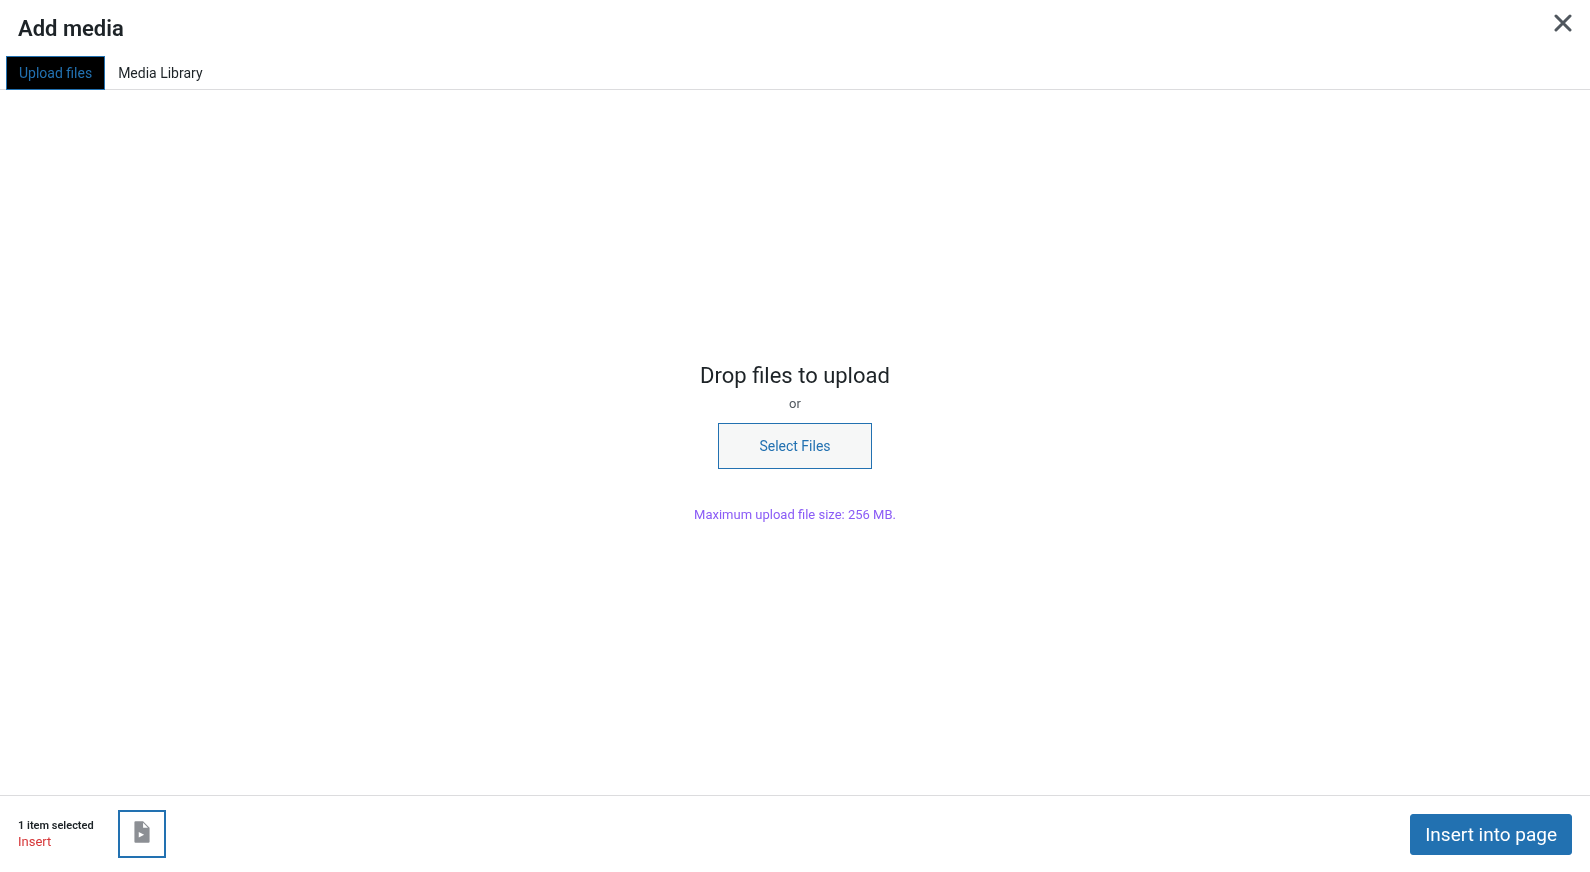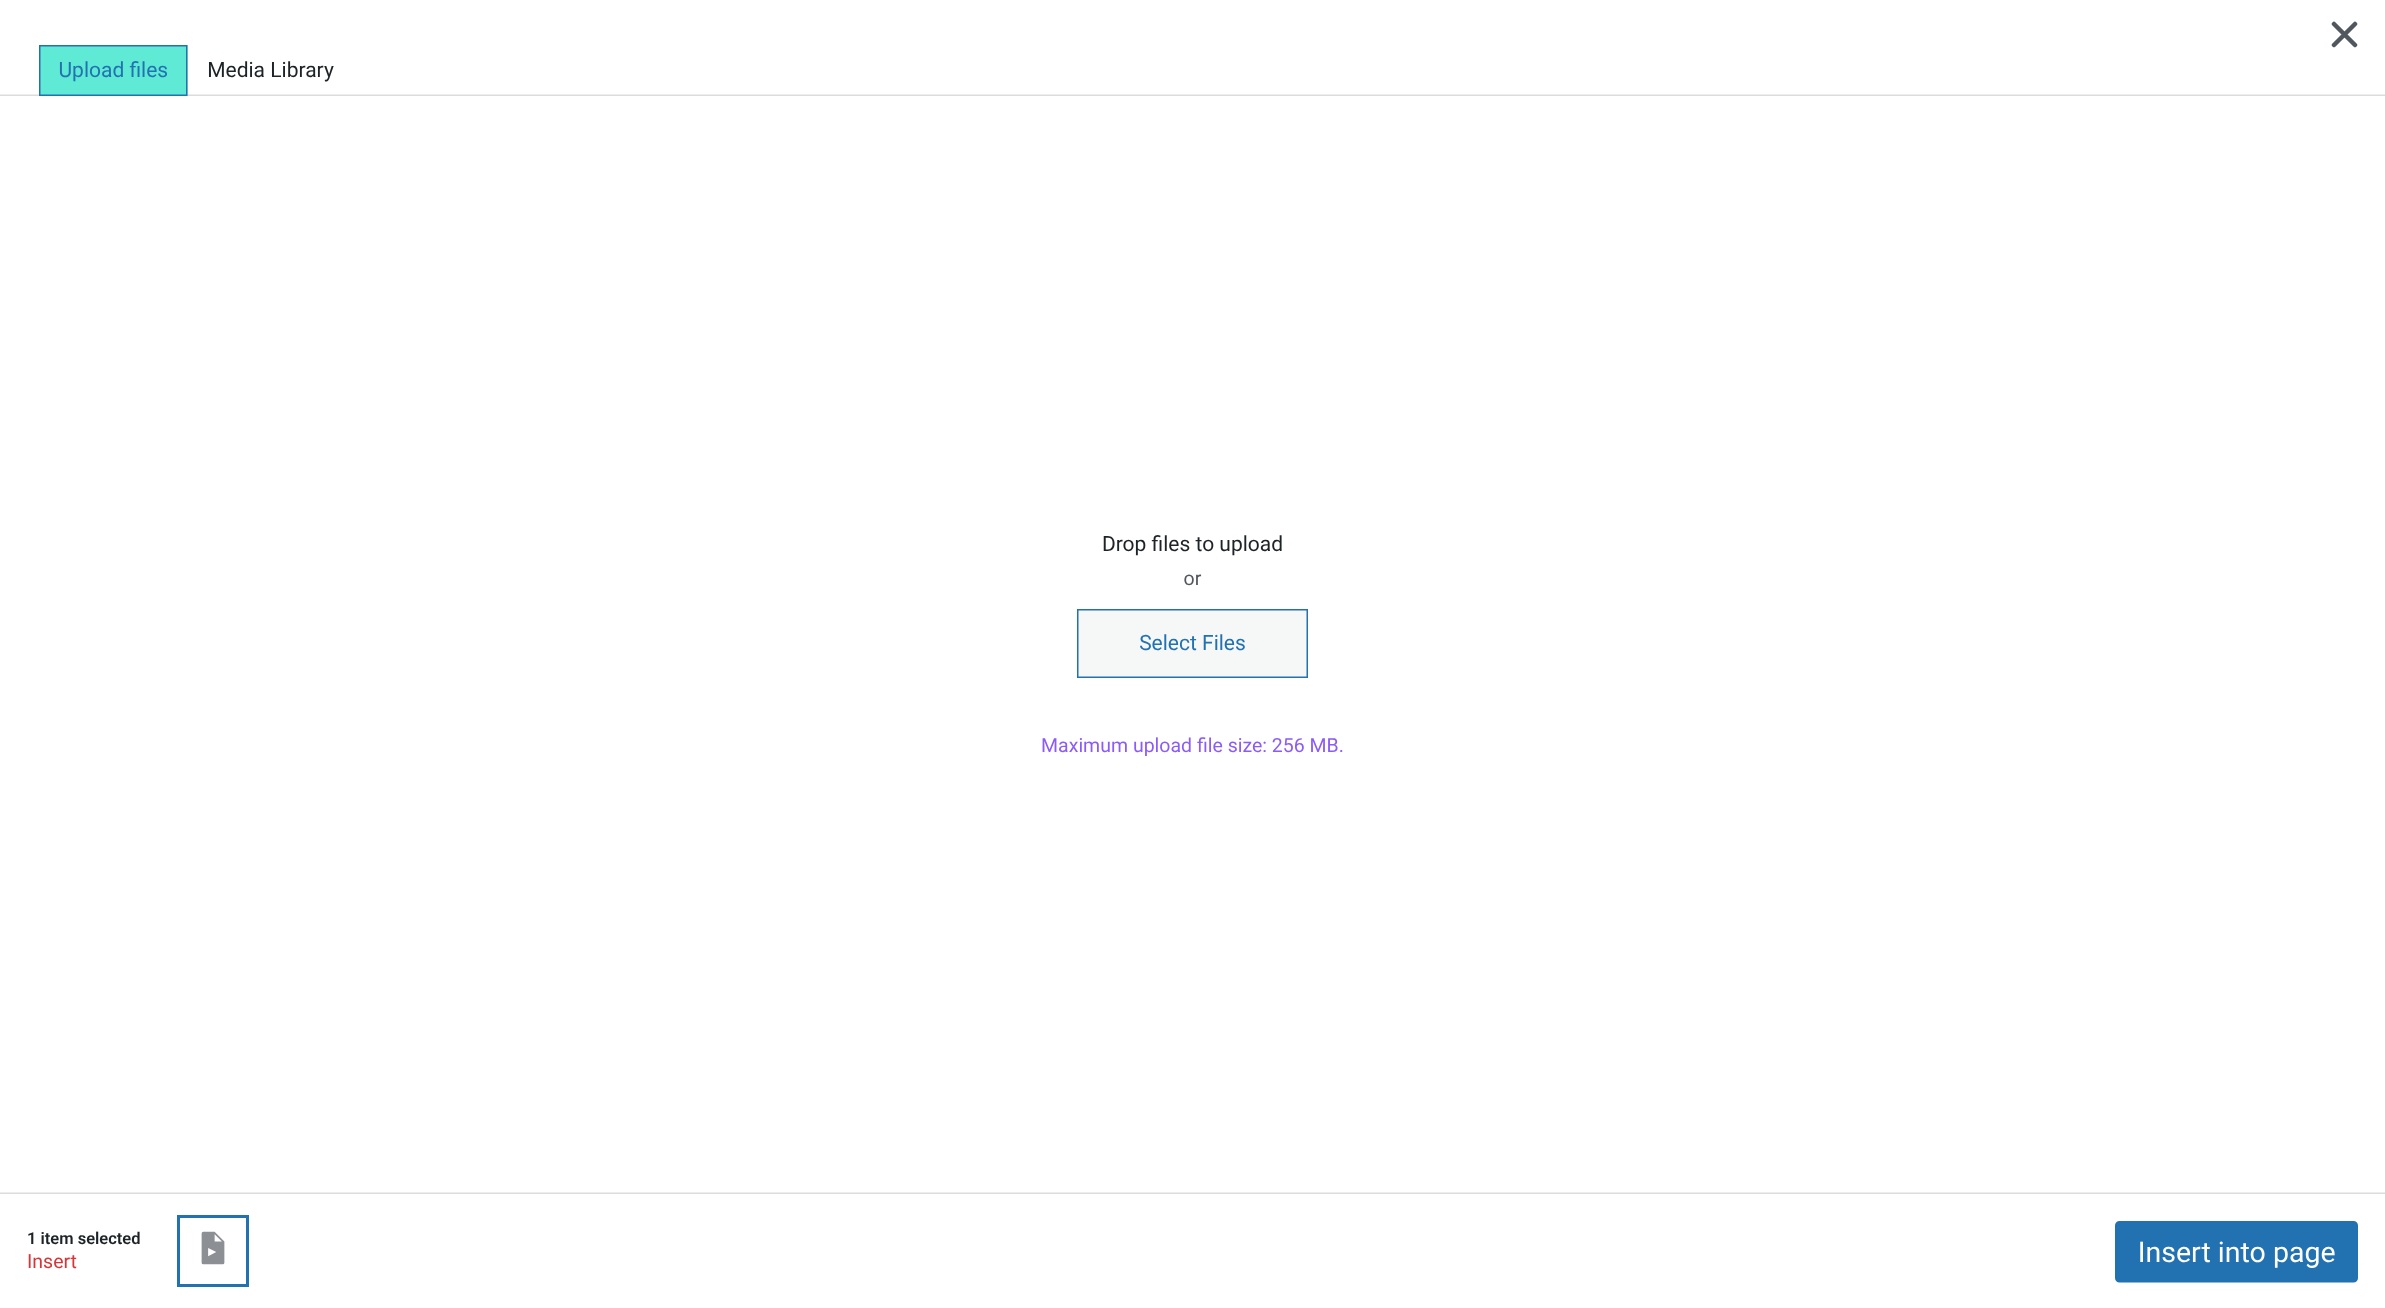--- a/index.html
+++ b/index.html
@@ -46,35 +46,34 @@
       padding: 8px 12px;
       font-size: 14px;
       cursor: pointer;
       border: 1px solid transparent;
       margin-bottom: -1px;
       position: relative;
     }
     .tab.active {
       border: 1px solid #2271b1;
       color: #2271b1;
-      background: #5eead4;
-      margin-left: 20px;
+      background: #000000;
     }
     .tab.inactive {
       color: #1d2327;
     }
     .upload-area {
       flex: 1;
       display: flex;
       flex-direction: column;
       align-items: center;
       justify-content: center;
     }
     .upload-heading {
-      font-size: 14px;
+      font-size: 22px;
       font-weight: 400;
       color: #1d2327;
       margin-bottom: 8px;
     }
     .upload-or {
       font-size: 13px;
       color: #50575e;
       margin-bottom: 12px;
     }
     .select-files-btn {
@@ -141,20 +140,21 @@
       border: 1px solid #2271b1;
       border-radius: 3px;
       cursor: pointer;
       font-family: inherit;
     }
   </style>
 </head>
 <body>
 
 <div class="header">
+  <h1 class="title">Add media</h1>
   <span class="close-btn">
     <svg width="18" height="18" viewBox="0 0 18 18">
         <path d="M2 2 L16 16 M16 2 L2 16" stroke="#50575e" stroke-width="3" fill="none" stroke-linecap="round"></path>
       </svg>
   </span>
 </div>
 
 <div class="tabs">
   <div class="tab active">Upload files</div>
   <div class="tab inactive">Media Library</div>

